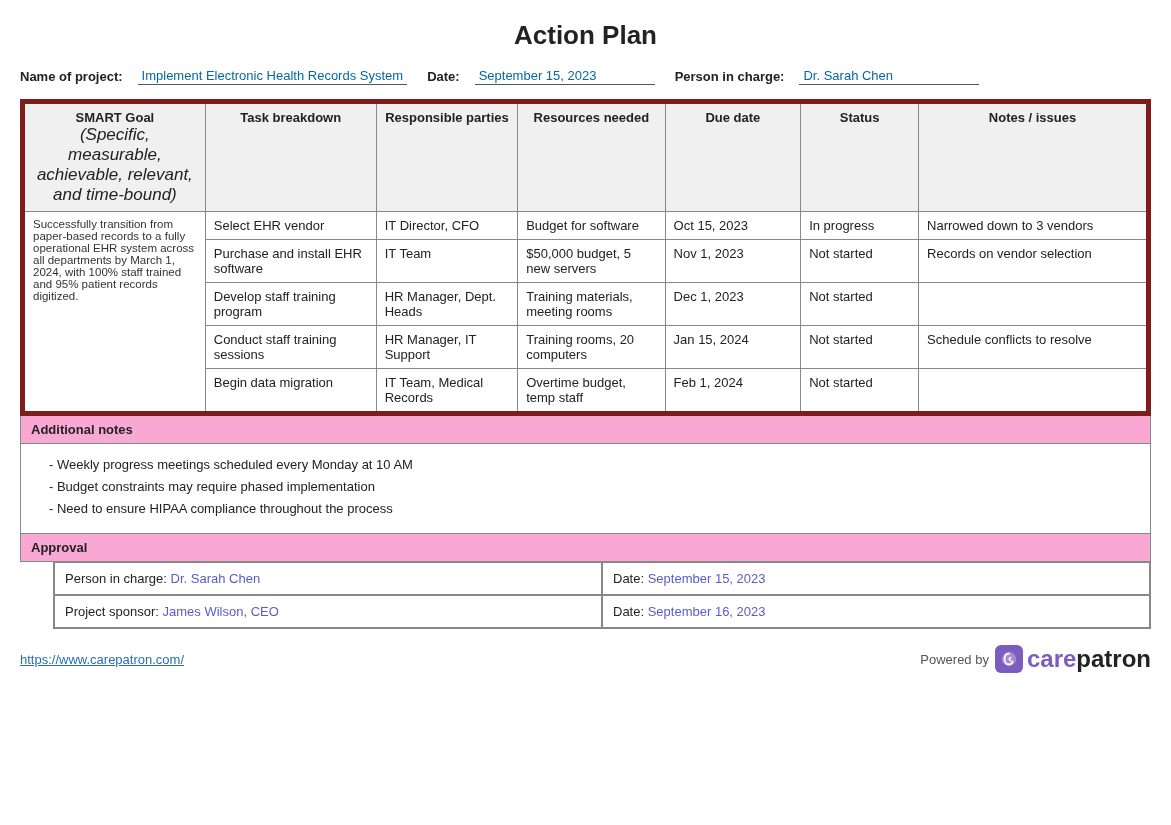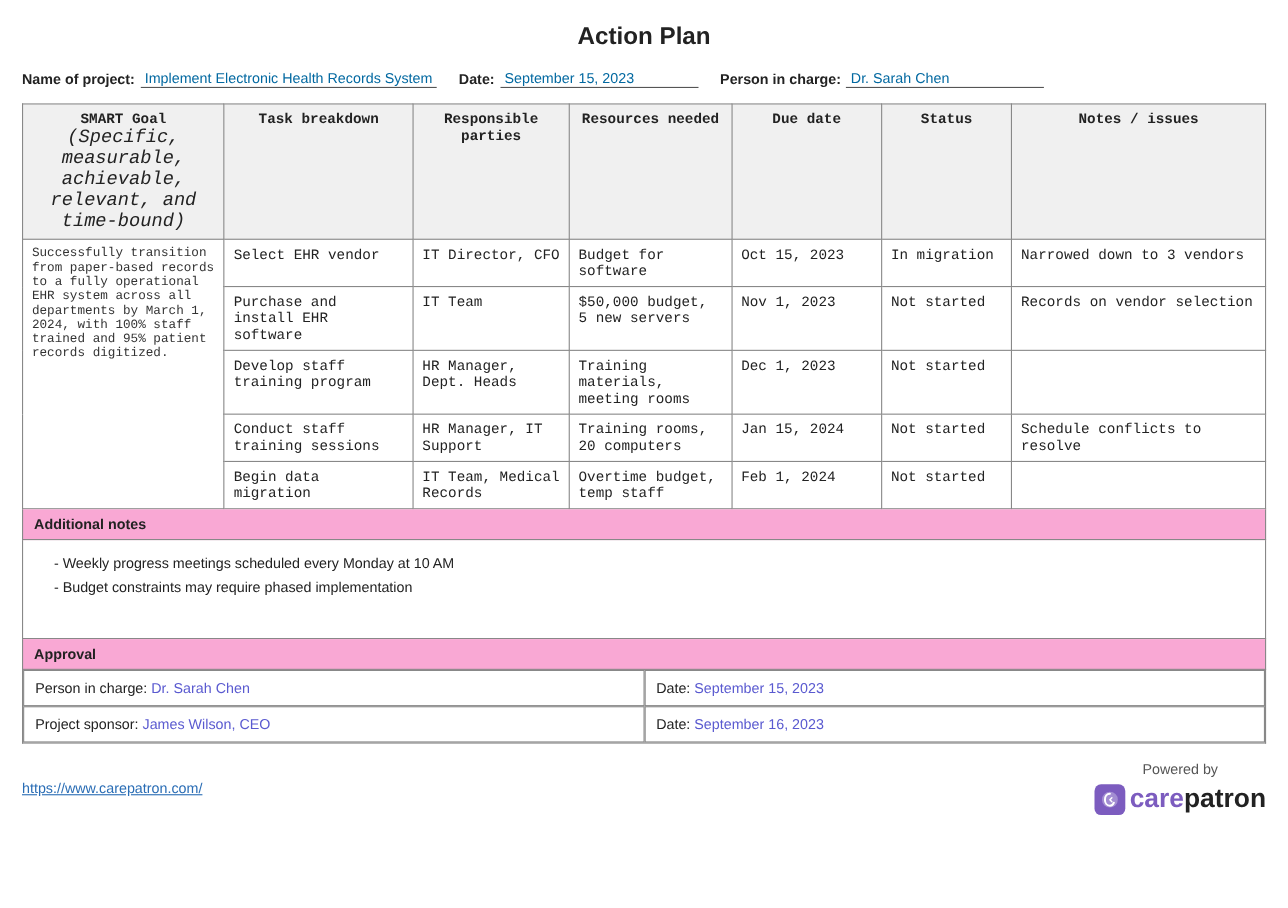--- a/index.html
+++ b/index.html
@@ -7,21 +7,21 @@
       font-family: Arial, sans-serif;
       background: #fff;
       color: #222;
       font-size: 13px;
       width: 1171px;
       min-height: 825px;
       padding: 20px 20px 20px 20px;
     }
     .page-title {
       text-align: center;
-      font-size: 22px;
+      font-size: 26px;
       font-weight: bold;
       margin-bottom: 16px;
     }
     .meta-row {
       display: flex;
       align-items: center;
       gap: 10px;
       margin-bottom: 14px;
       font-size: 13px;
     }
@@ -30,28 +30,27 @@
     }
     .meta-row .meta-value {
       border-bottom: 1px solid #555;
       min-width: 180px;
       padding: 1px 4px;
       color: #0369a1;
     }
     .meta-row .meta-section {
       display: flex;
       align-items: center;
-      gap: 5px;
+      gap: 15px;
     }
     .main-table {
       width: 100%;
       border-collapse: collapse;
-      border: 1px solid #7f1d1d;
+      border: 5px solid #7f1d1d;
       margin-bottom: 0;
-      font-family: Liberation Mono, monospace;
     }
     .main-table th, .main-table td {
       border: 1px solid #888;
       padding: 6px 8px;
       vertical-align: top;
     }
     .main-table thead th {
       background: #f0f0f0;
       text-align: center;
       font-weight: bold;
@@ -83,20 +82,21 @@
       border: 1px solid #888;
       border-top: none;
       padding: 10px 28px;
       min-height: 90px;
       font-size: 13px;
       line-height: 1.7;
     }
     .approval-section {
       border: 1px solid #888;
       border-top: none;
+      margin-left: 33px;
     }
     .approval-row {
       display: flex;
     }
     .approval-cell {
       flex: 1;
       padding: 8px 10px;
       border: 1px solid #888;
       font-size: 13px;
     }
@@ -117,21 +117,20 @@
       color: #2a6db5;
       text-decoration: underline;
       font-size: 13px;
     }
     .powered-by {
       display: flex;
       align-items: center;
       gap: 6px;
       font-size: 13px;
       color: #555;
-      flex-direction: column;
     }
     .carepatron-logo {
       display: flex;
       align-items: center;
       gap: 4px;
     }
     .carepatron-icon {
       width: 28px;
       height: 28px;
       background: #7c5cbf;
@@ -200,21 +199,21 @@
     </tr>
   </thead>
   <tbody id="table-body">
 
   <tr>
         <td rowspan="5" class="smart-goal-cell">Successfully transition from paper-based records to a fully operational EHR system across all departments by March 1, 2024, with 100% staff trained and 95% patient records digitized.</td>
         <td>Select EHR vendor</td>
         <td>IT Director, CFO</td>
         <td>Budget for software</td>
         <td>Oct 15, 2023</td>
-        <td>In migration</td>
+        <td>In progress</td>
         <td>Narrowed down to 3 vendors</td>
       </tr>
       <tr>
         <td>Purchase and install EHR software</td>
         <td>IT Team</td>
         <td>$50,000 budget, 5 new servers</td>
         <td>Nov 1, 2023</td>
         <td>Not started</td>
         <td>Records on vendor selection</td>
       </tr>
@@ -242,20 +241,21 @@
         <td>Not started</td>
         <td></td>
       </tr>
     </tbody>
 </table>
 
 <div class="additional-notes-header">Additional notes</div>
 <div class="additional-notes-content" id="additional-notes-content">
     <div>- Weekly progress meetings scheduled every Monday at 10 AM</div>
     <div>- Budget constraints may require phased implementation</div>
+    <div>- Need to ensure HIPAA compliance throughout the process</div>
   </div>
 
 <div class="approval-header">Approval</div>
 <div class="approval-section">
   <div class="approval-row">
     <div class="approval-cell">
       <span class="approval-label">Person in charge:</span>
       <span class="approval-value">Dr. Sarah Chen</span>
     </div>
     <div class="approval-cell">

